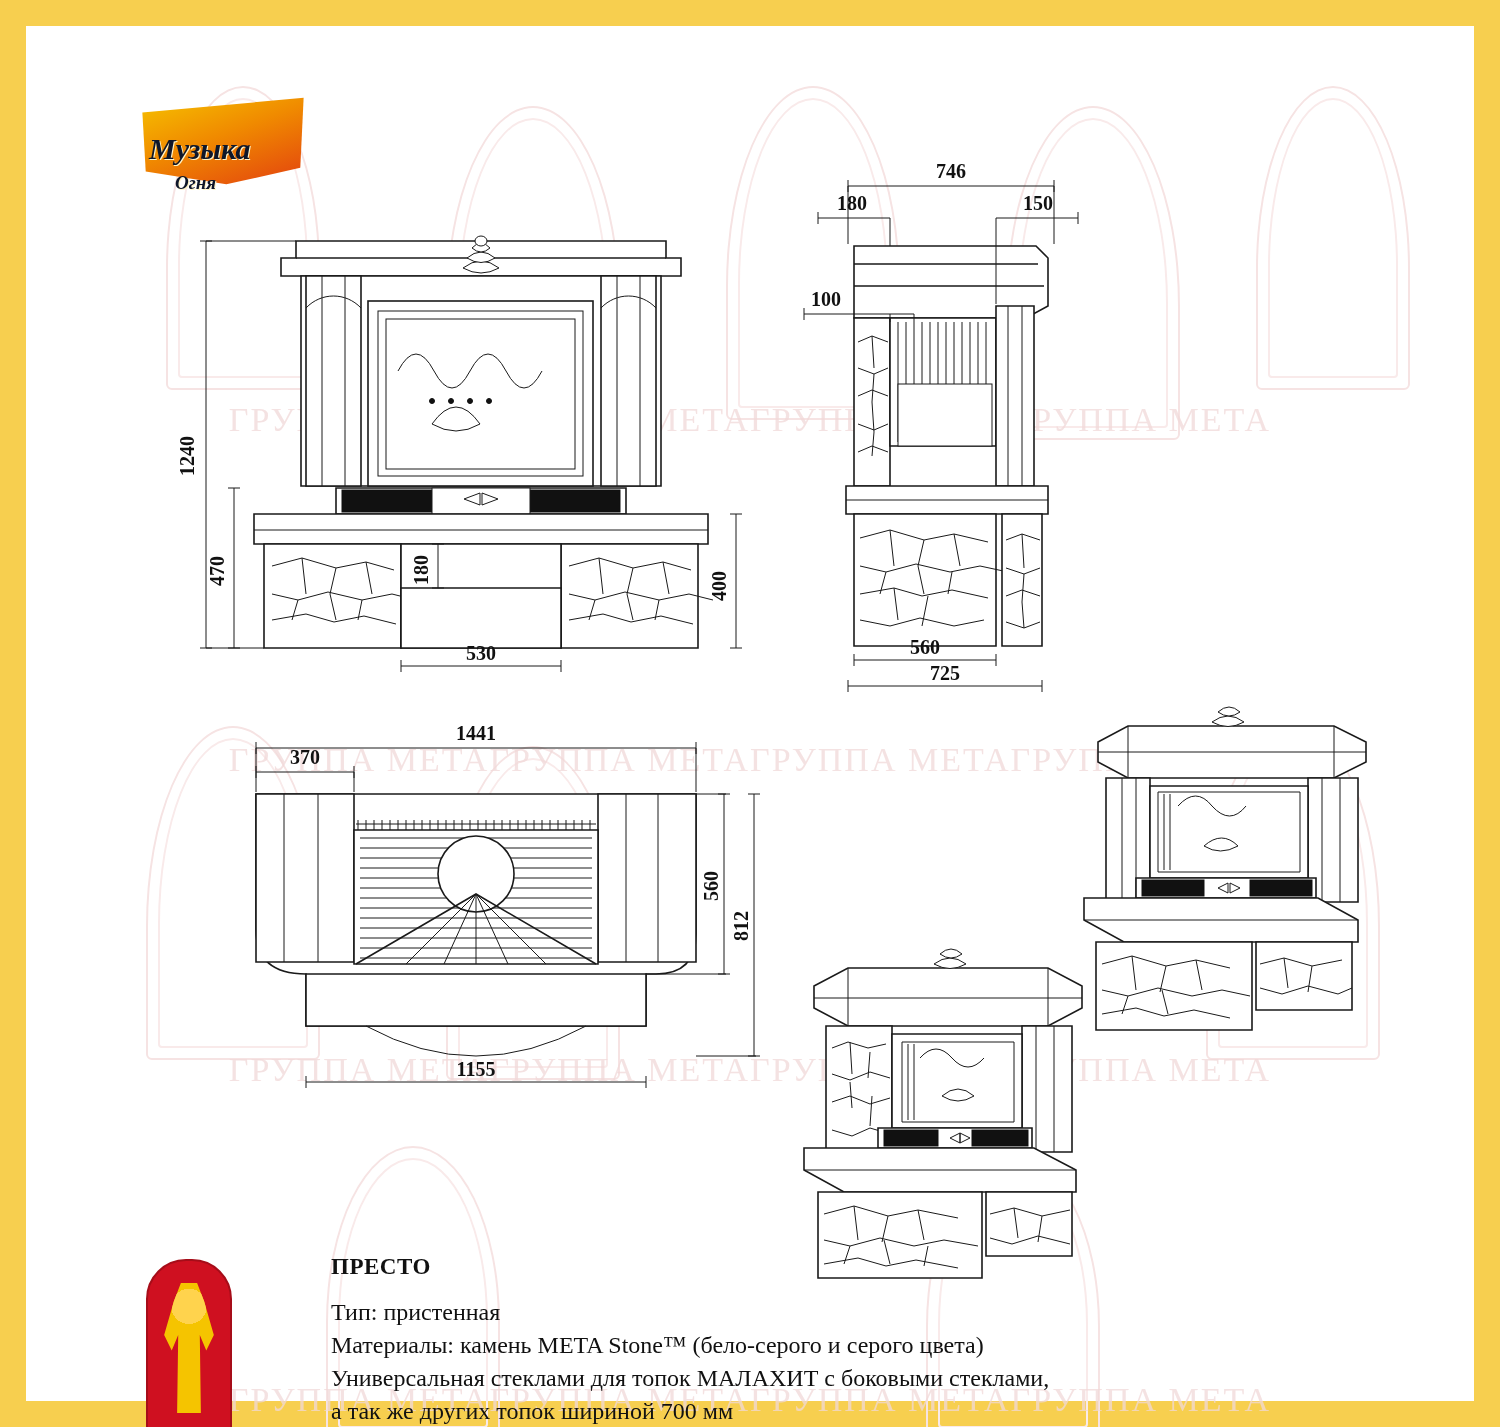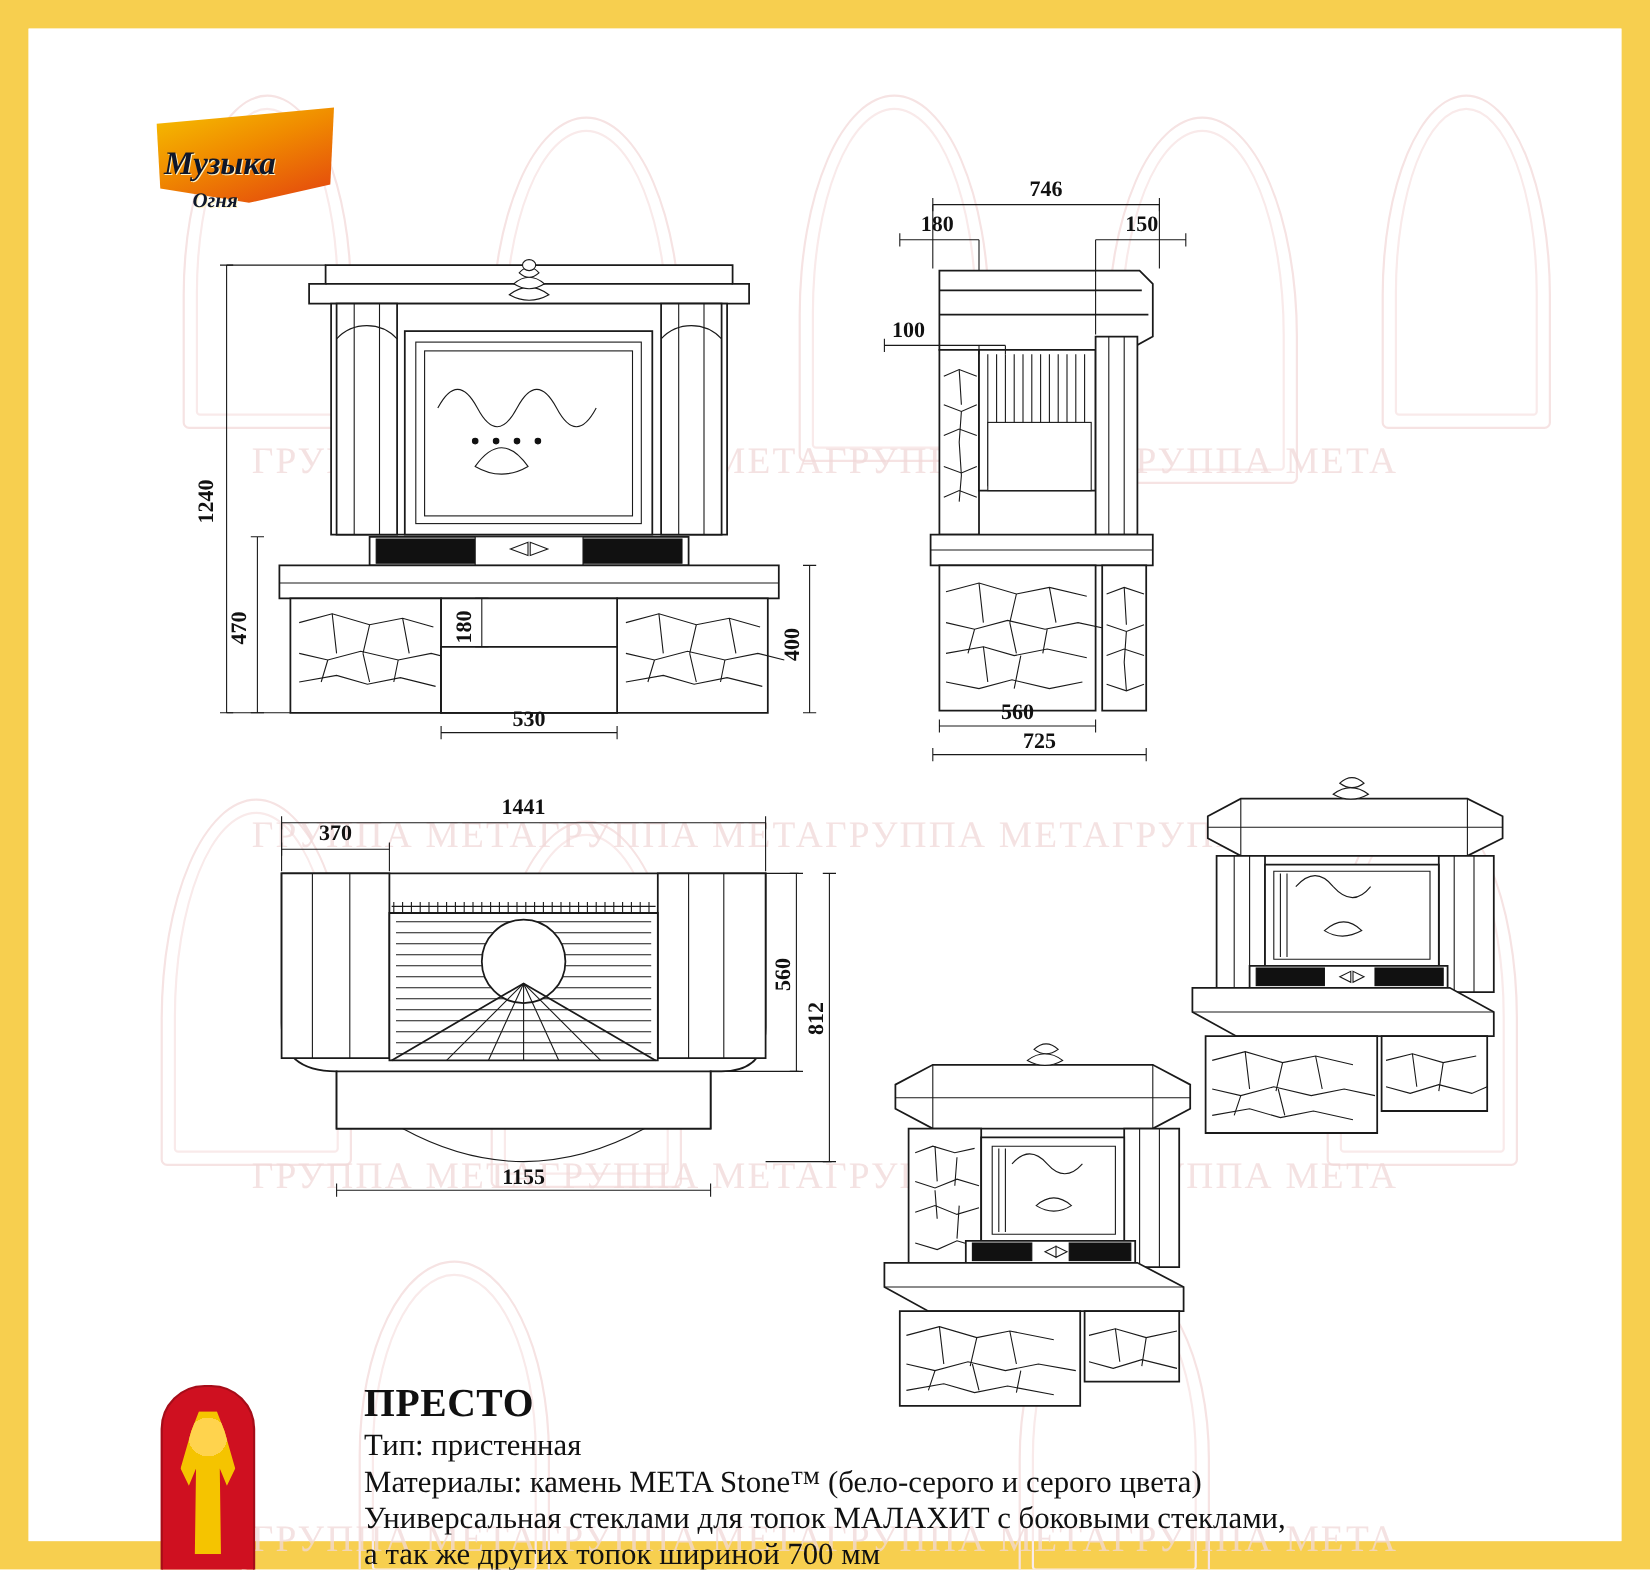--- a/index.html
+++ b/index.html
@@ -38,22 +38,22 @@
   .ln{stroke:#1a1a1a;stroke-width:1.6;fill:none;}
   .ln-thin{stroke:#1a1a1a;stroke-width:1;fill:none;}
   .ln-dim{stroke:#1a1a1a;stroke-width:1;fill:none;}
   .fillw{fill:#ffffff;stroke:#1a1a1a;stroke-width:1.6;}
   .fillw-thin{fill:#ffffff;stroke:#1a1a1a;stroke-width:1;}
   .dark{fill:#111;stroke:#111;}
   .dim-txt{font-family:"Liberation Serif", serif;font-size:20px;fill:#111;font-weight:bold;}
 
   
   .caption{position:absolute;left:305px;top:1228px;width:1060px;color:#111;}
-  .caption .title{font-size:36px;font-weight:bold;letter-spacing:.5px;margin-bottom:2px;}
-  .caption .line{font-size:28px;line-height:33px;}
+  .caption .title{font-size:23px;font-weight:bold;letter-spacing:.5px;margin-bottom:16px;}
+  .caption .line{font-size:24px;line-height:33px;}
 </style>
 </head>
 <body>
 
 <div class="page">
   <div class="frame"></div>
   <div class="sheet">
 
     <div class="wm-arch" style="left:140px;top:60px;width:150px;height:300px;"></div>
     <div class="wm-arch" style="left:420px;top:80px;width:170px;height:330px;"></div>

